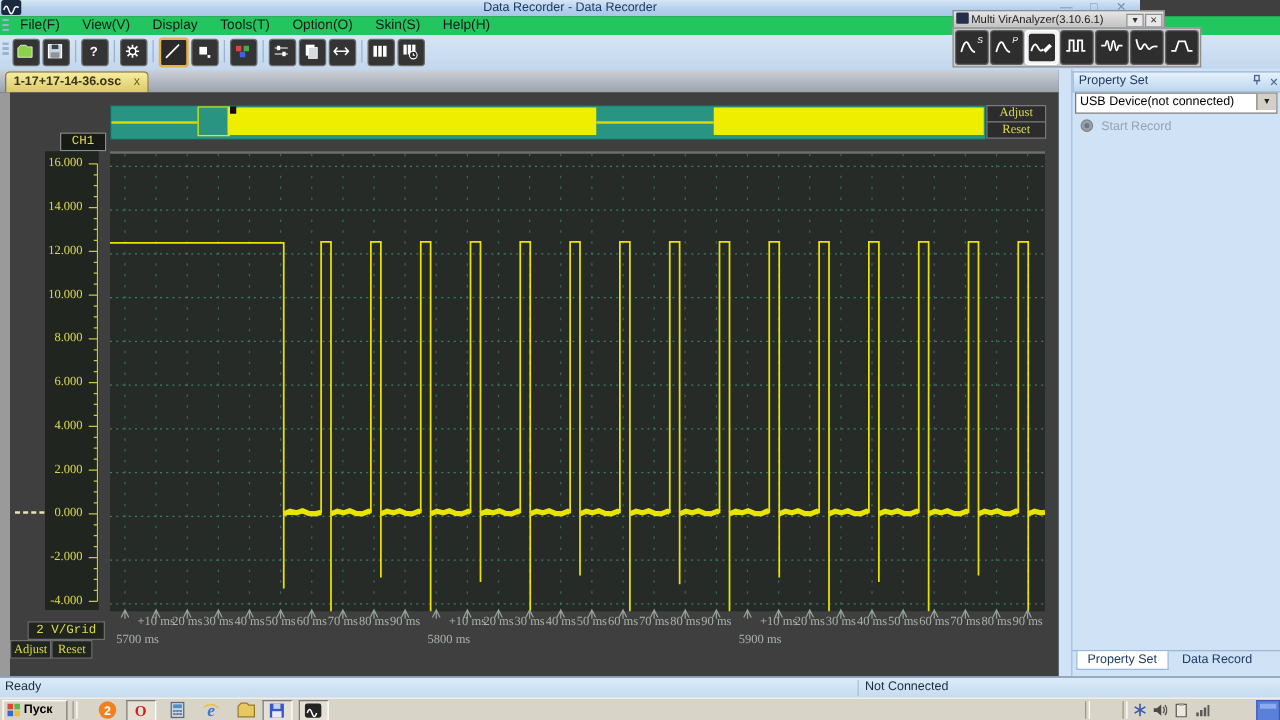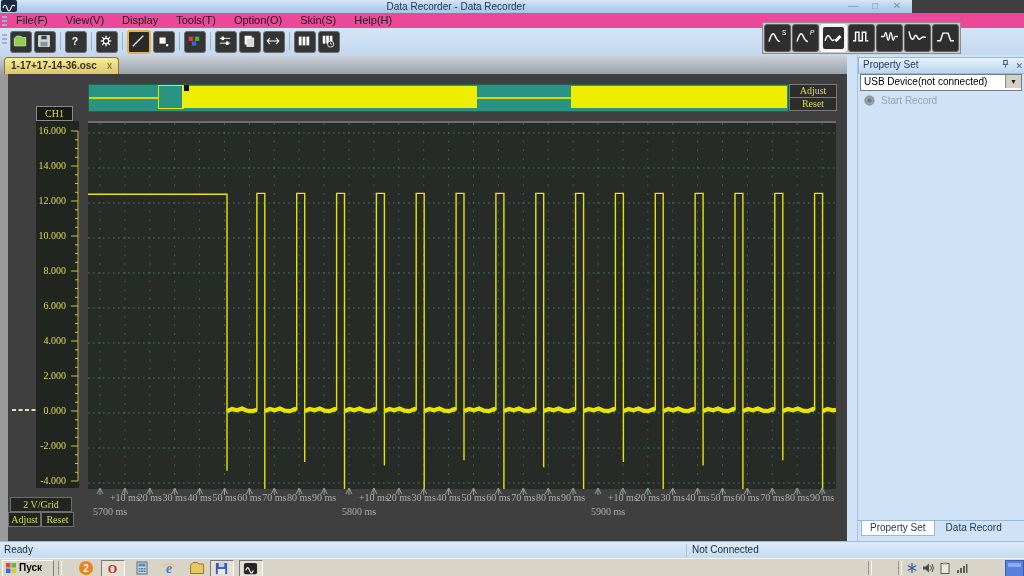--- a/index.html
+++ b/index.html
@@ -7,21 +7,21 @@
           font-family:"Liberation Sans",sans-serif;font-size:11px;background:#3f3f3f;}
   .abs{position:absolute;}
   
   .titlebar{left:0;top:0;width:912px;height:13px;
     background:linear-gradient(#d6e6f6,#b6d0ec 55%,#a8c6e6);color:#1c3a66;}
   .titletext{left:0;right:0;top:1px;text-align:center;font-size:10px;}
   .winctl{top:0;right:4px;color:#7a93b5;font-size:10px;letter-spacing:0;}
   .winctl span{display:inline-block;width:22px;text-align:center;cursor:default;}
   .appicon{left:1px;top:0;width:16px;height:12px;background:#1c2a40;border-radius:2px;}
   .appicon svg{width:16px;height:12px;}
-  .menubar{left:0;top:13px;width:1024px;height:15px;background:#ec4899;color:#1a1a1a;}
+  .menubar{left:0;top:13px;width:1024px;height:15px;background:#22c55e;color:#1a1a1a;}
   .menu-item{display:inline-block;padding:1px 9px;font-size:11px;cursor:default;}
   .grip{display:inline-block;width:5px;height:11px;margin-left:2px;
     background:repeating-linear-gradient(#9ab4d0 0 2px,transparent 2px 4px);vertical-align:middle;}
   .toolbar{left:0;top:28px;width:1024px;height:28px;
     background:linear-gradient(#d6e5f5,#c2d7ee);}
   .tb-btn{position:relative;display:inline-block;width:20px;height:20px;margin:3px 1px 0 1px;
     background:#343434;border:1px solid #6a6a6a;border-radius:3px;vertical-align:top;}
   .tb-btn svg{position:absolute;left:2px;top:2px;width:14px;height:14px;}
   .tb-btn.selected{border:2px solid #e8b04a;margin-top:2px;background:#2a2a2a;}
   .tb-sep{display:inline-block;width:1px;height:18px;margin:4px 3px 0 3px;background:#98b2cc;vertical-align:top;}
@@ -49,21 +49,21 @@
   
   .scope-bg{left:8px;top:74px;width:839px;height:467px;background:#3f3f3f;}
   .left-frame{left:0;top:74px;width:8px;height:467px;background:#9a9a9a;}
   .overview{left:88px;top:84px;width:699px;height:26px;background:#2a9482;overflow:hidden;border:1px solid #1c6458;}
   .ov-solid{position:absolute;top:1px;height:22px;background:#f0ee00;}
   .ov-line{position:absolute;top:12px;height:2px;background:#d8d800;}
   .ov-outline{position:absolute;top:0;height:22px;border:1.5px solid #e8e600;}
   .ov-marker{position:absolute;top:0;width:5px;height:6px;background:#101010;}
   .ov-btn{width:46px;height:12px;background:#2c2c2c;border:1px solid #7a7a7a;color:#ddd94e;
     font-family:"Liberation Serif",serif;font-size:10px;text-align:center;line-height:12px;}
-  .scope-lbl{color:#ddd94e;font-family:Liberation Serif, serif;font-size:10px;}
+  .scope-lbl{color:#ddd94e;font-family:Liberation Mono, monospace;font-size:10px;margin-left:12px;}
   .ch-box{left:36px;top:106px;width:35px;height:13px;background:#161b16;border:1px solid #8a8a8a;
     text-align:center;line-height:13px;}
   .vaxis{left:36px;top:121px;width:43px;height:367px;background:#20251f;}
   .ylabel{position:absolute;width:44px;text-align:right;color:#ddd94e;
     font-family:"Liberation Serif",serif;font-size:10px;}
   .plot{left:88px;top:121px;width:748px;height:366px;background:#262b27;border-top:2px solid #6e6e6e;}
   .xminor,.xmajor{position:absolute;color:#a9b1a9;font-family:"Liberation Serif",serif;font-size:10px;white-space:nowrap;}
   .vgrid-box{left:10px;top:497px;width:60px;height:13px;background:#20251f;border:1px solid #6e6e6e;
     text-align:center;line-height:13px;}
   .sc-btn{top:512px;width:31px;height:13px;background:#20251f;border:1px solid #6e6e6e;color:#ddd94e;
@@ -493,20 +493,27 @@
             <rect x="7" y="4" width="2" height="7"></rect>
             <rect x="10" y="2" width="1.5" height="9"></rect>
           </g>
         </svg></span>
     <span class="tray-txt" style="left:978px;">17:54</span>
     <span class="showdesk">
         <i></i>
       </span>
   </div>
 
+  <div class="abs pal-title">
+    <span class="pal-ico"></span>
+    <span class="ttl">Multi VirAnalyzer(3.10.6.1)</span>
+    <span class="pal-btnbox">
+      <span>▼</span><span>✕</span>
+    </span>
+  </div>
   <div class="abs pal-body" id="palette"><span class="a-btn"><span><svg viewBox="0 0 24 20" style="position:absolute;left:1px;top:3px;width:23px;height:17px;">
             <path d="M2 16 Q6 2 9 9 T15 16" stroke="#fff" fill="none" stroke-width="1.7"></path>
             <text x="17" y="8" fill="#fff" font-size="8" font-style="italic" font-family="Liberation Sans,sans-serif">S</text>
           </svg></span></span><span class="a-btn"><span><svg viewBox="0 0 24 20" style="position:absolute;left:1px;top:3px;width:23px;height:17px;">
             <path d="M2 16 Q6 2 9 9 T15 16" stroke="#fff" fill="none" stroke-width="1.7"></path>
             <text x="17" y="8" fill="#fff" font-size="8" font-style="italic" font-family="Liberation Sans,sans-serif">P</text>
           </svg></span></span><span class="a-btn active"><i class="gl"></i><span><svg viewBox="0 0 24 20" style="position:absolute;left:2px;top:4px;width:21px;height:17px;">
             <path d="M2 14 Q5 4 8 10 T13 12" stroke="#fff" fill="none" stroke-width="1.7"></path>
             <path d="M13 13 l6-6 l2.5 2.5 l-6 6 z" fill="#fff"></path>
           </svg></span></span><span class="a-btn"><span><svg viewBox="0 0 24 20" style="position:absolute;left:1px;top:3px;width:23px;height:17px;">

